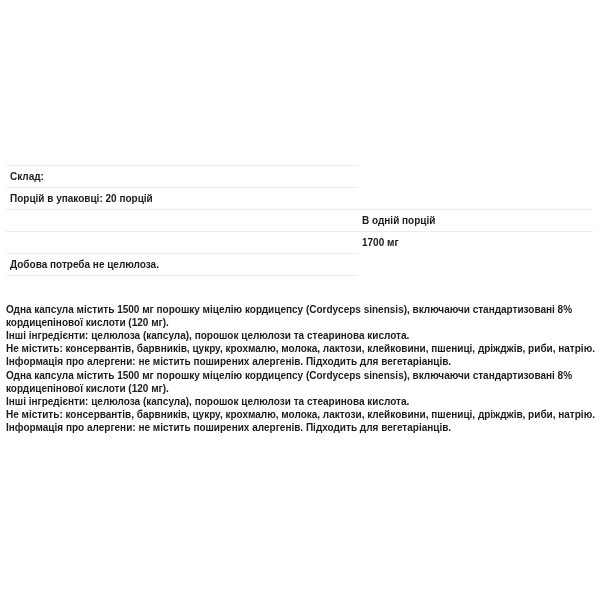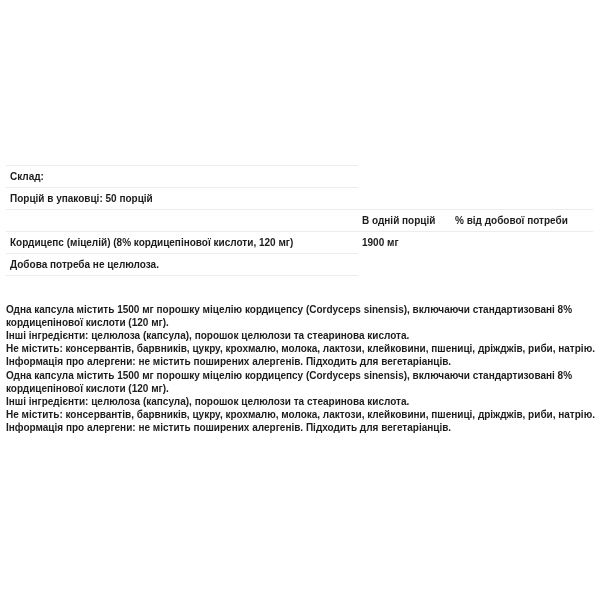--- a/index.html
+++ b/index.html
@@ -68,30 +68,28 @@
     .desc-2 { top: 369px; }
   </style>
 </head>
 <body>
 
 <div class="facts">
   <div class="row short">
     <span class="cell-label">Склад:</span>
   </div>
   <div class="row short">
-    <span class="cell-label">Порцій в упаковці: 50 порцій</span>
+    <span class="cell-label">Порцій в упаковці: 20 порцій</span>
   </div>
   <div class="row">
     <span class="cell-label"></span>
     <span class="cell-amount">В одній порцій</span>
-    <span class="cell-dv">% від добової потреби</span>
   </div>
   <div class="row">
-    <span class="cell-label">Кордицепс (міцелій) (8% кордицепінової кислоти, 120 мг)</span>
-    <span class="cell-amount">1900 мг</span>
+    <span class="cell-amount">1700 мг</span>
     <span class="cell-dv"></span>
   </div>
   <div class="row last-short">
     <span class="cell-label">Добова потреба не целюлоза.</span>
   </div>
 </div>
 
 <div class="desc desc-1">
   <p>Одна капсула містить 1500 мг порошку міцелію кордицепсу (Cordyceps sinensis), включаючи стандартизовані 8%</p>
   <p>кордицепінової кислоти (120 мг).</p>

